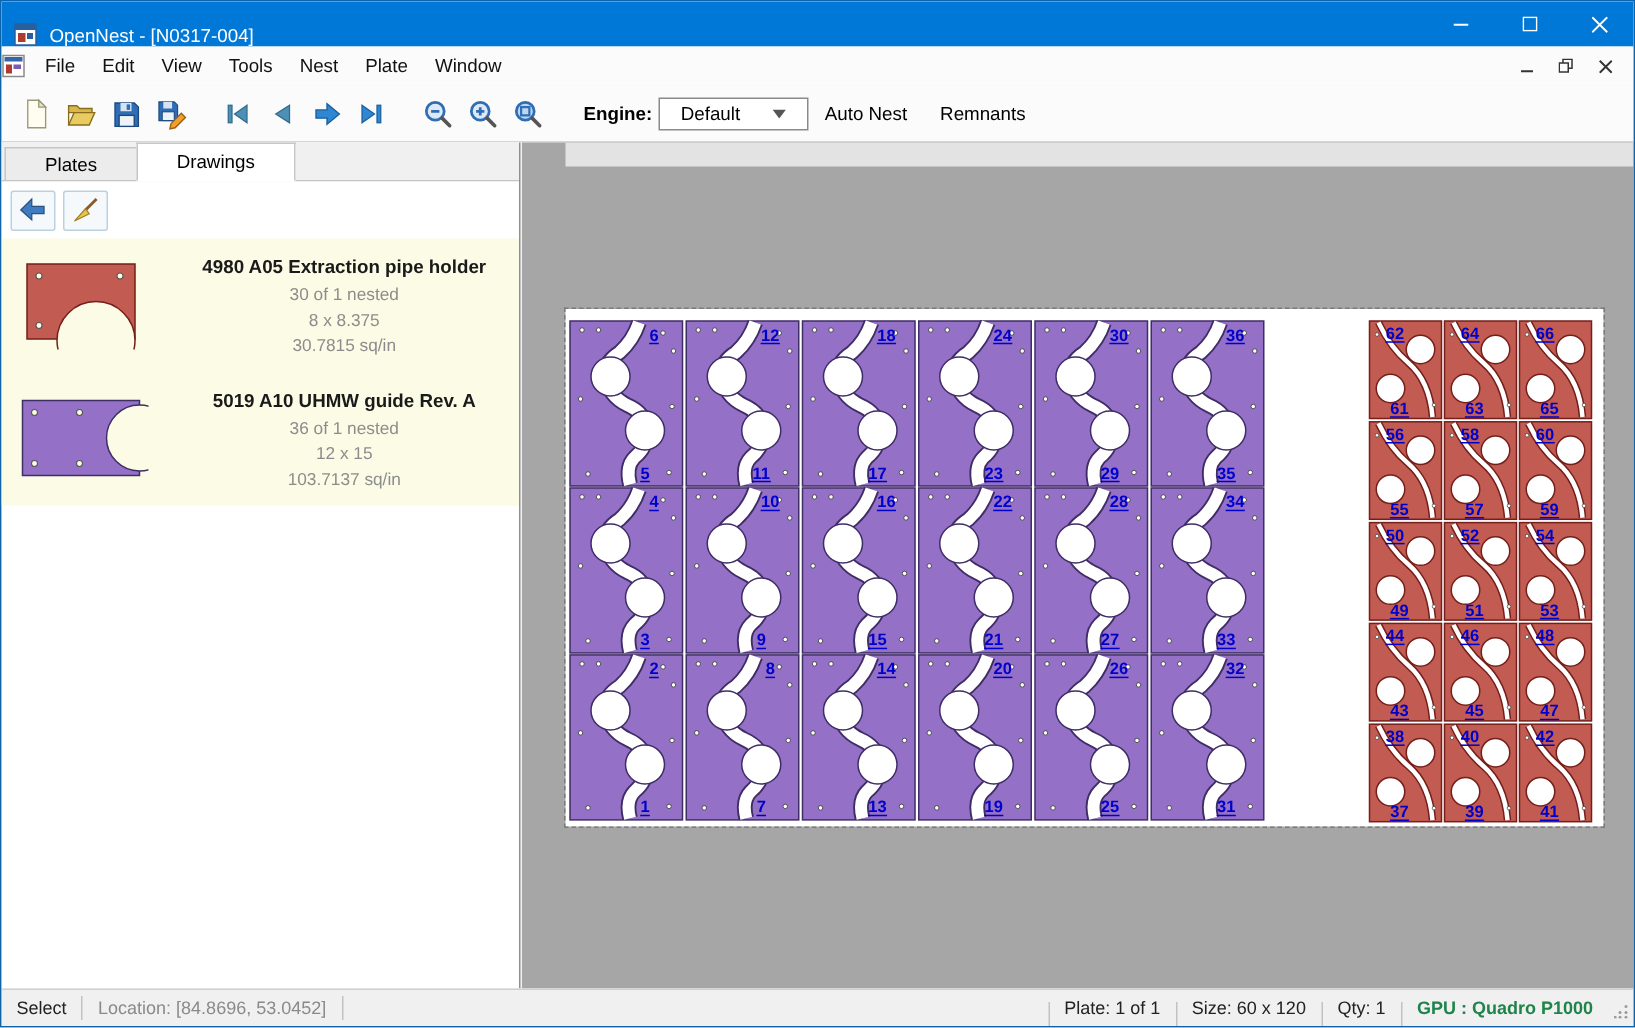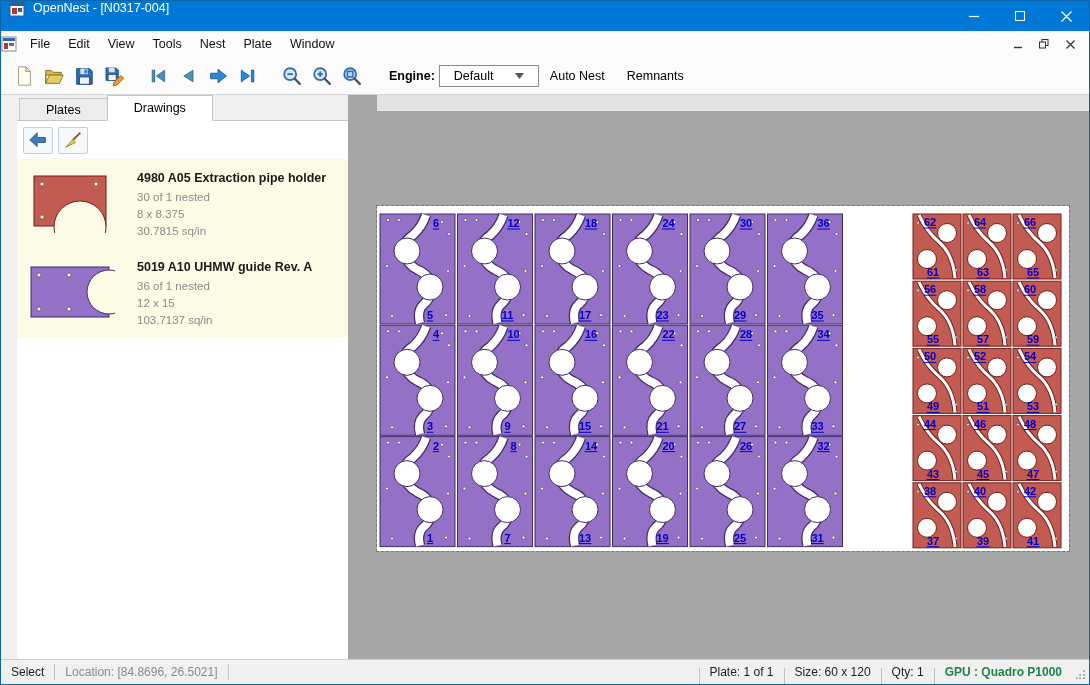--- a/index.html
+++ b/index.html
@@ -2,21 +2,21 @@
 <html><head>
 <meta charset="utf-8">
 <style>
   * { margin:0; padding:0; box-sizing:border-box; }
   html,body { font-family:"Liberation Sans", sans-serif; }
   #window { position:relative; width:1090px; height:685px; background:#f0f0f0;
             border:1px solid #0f63a8; overflow:hidden; }
 
   
   .titlebar { position:absolute; top:0; left:0; right:0; height:30px; background:#0078d7;
-              display:flex; align-items:flex-start; padding-left:8px; }
+              display:flex; align-items:flex-end; padding-left:8px; }
   .titlebar .title { color:#fff; font-size:12.5px; margin-left:8px; }
   .win-controls { margin-left:auto; display:flex; height:100%; }
   .win-btn { width:46px; height:100%; display:flex; align-items:center; justify-content:center; }
 
   
   .menubar { position:absolute; top:30px; left:0; right:0; height:26px; background:#fbfbfb;
              display:flex; align-items:center; font-size:12.5px; color:#111; }
   .menu-item { padding:0 9px; line-height:26px; }
   .mdi-controls { margin-left:auto; display:flex; align-items:center; gap:4px; padding-right:8px; }
   .mdi-btn { width:22px; height:20px; display:flex; align-items:center; justify-content:center; }
@@ -26,22 +26,22 @@
              border-bottom:1px solid #d5d5d5; display:flex; align-items:center; padding-left:8px; gap:0; }
   .tbtn { width:30px; height:30px; display:flex; align-items:center; justify-content:center; border-radius:3px; }
   .tsep { width:14px; height:1px; }
   .engine-label { font-weight:bold; font-size:12.5px; margin:0 4px 0 22px; }
   .combo { width:100px; height:22px; border:1px solid #8a8a8a; background:#fff; display:flex;
            align-items:center; padding:0 14px; font-size:12.5px; }
   .combo .arrow { margin-left:auto; }
   .flat-btn { padding:0 11px; height:26px; display:flex; align-items:center; font-size:12.5px; border-radius:3px; }
 
   
-  .sidepanel { position:absolute; top:94px; left:16px; width:346px; bottom:25px; background:#fff;
-               border-right:1px solid #8f8f8f; display:flex; flex-direction:column; }
+  .sidepanel { position:absolute; top:94px; left:0; width:346px; bottom:25px; background:#fff;
+               border-right:1px solid #8f8f8f; display:flex; flex-direction:column;text-align:center; }
   .tabstrip { height:26px; background:#f0f0f0; display:flex; align-items:flex-end; padding-left:2px;
               border-bottom:1px solid #c6c6c6; flex:none; }
   .tab { height:22px; padding:0 26px; display:flex; align-items:center; font-size:12.5px;
          background:#ececec; border:1px solid #c6c6c6; border-bottom:none; margin-right:-1px; }
   .tab.active { height:26px; background:#fff; margin-bottom:-1px; border-bottom:1px solid #fff; position:relative; z-index:2; }
   .panel-toolbar { height:38px; display:flex; align-items:center; gap:5px; padding:0 6px; background:#fff; flex:none; }
   .ptbtn { width:30px; height:27px; border:1px solid #bcd0e0; background:#f5f9fc; border-radius:2px;
            display:flex; align-items:center; justify-content:center; }
   .drawing-item { display:flex; background:#fbfbe6; padding:6px 8px 8px 8px; gap:20px; cursor:default; }
   .thumb-wrap { width:92px; flex:none; display:flex; align-items:center; justify-content:center; }
@@ -816,21 +816,21 @@
             <text x="656" y="338.8" text-anchor="middle" font-size="11" font-weight="bold" fill="#0000cd" font-family="'Liberation Sans', sans-serif">41</text>
             <line x1="649.6" y1="340.8" x2="662.4" y2="340.8" stroke="#0000cd" stroke-width="1"></line>
           </g>
         </svg>
     </div>
   </div>
 
   <div class="statusbar">
     <div class="sb-seg">Select</div>
     <div class="sb-sep"></div>
-    <div class="sb-seg sb-location">Location: [84.8696, 26.5021]</div>
+    <div class="sb-seg sb-location">Location: [84.8696, 53.0452]</div>
     <div class="sb-sep"></div>
     <div class="sb-right">
       <div class="sb-sep"></div>
       <div class="sb-seg">Plate: 1 of 1</div>
       <div class="sb-sep"></div>
       <div class="sb-seg">Size: 60 x 120</div>
       <div class="sb-sep"></div>
       <div class="sb-seg">Qty: 1</div>
       <div class="sb-sep"></div>
       <div class="sb-seg" style="font-weight: bold; color: rgb(30, 132, 73);">GPU : Quadro P1000</div>

